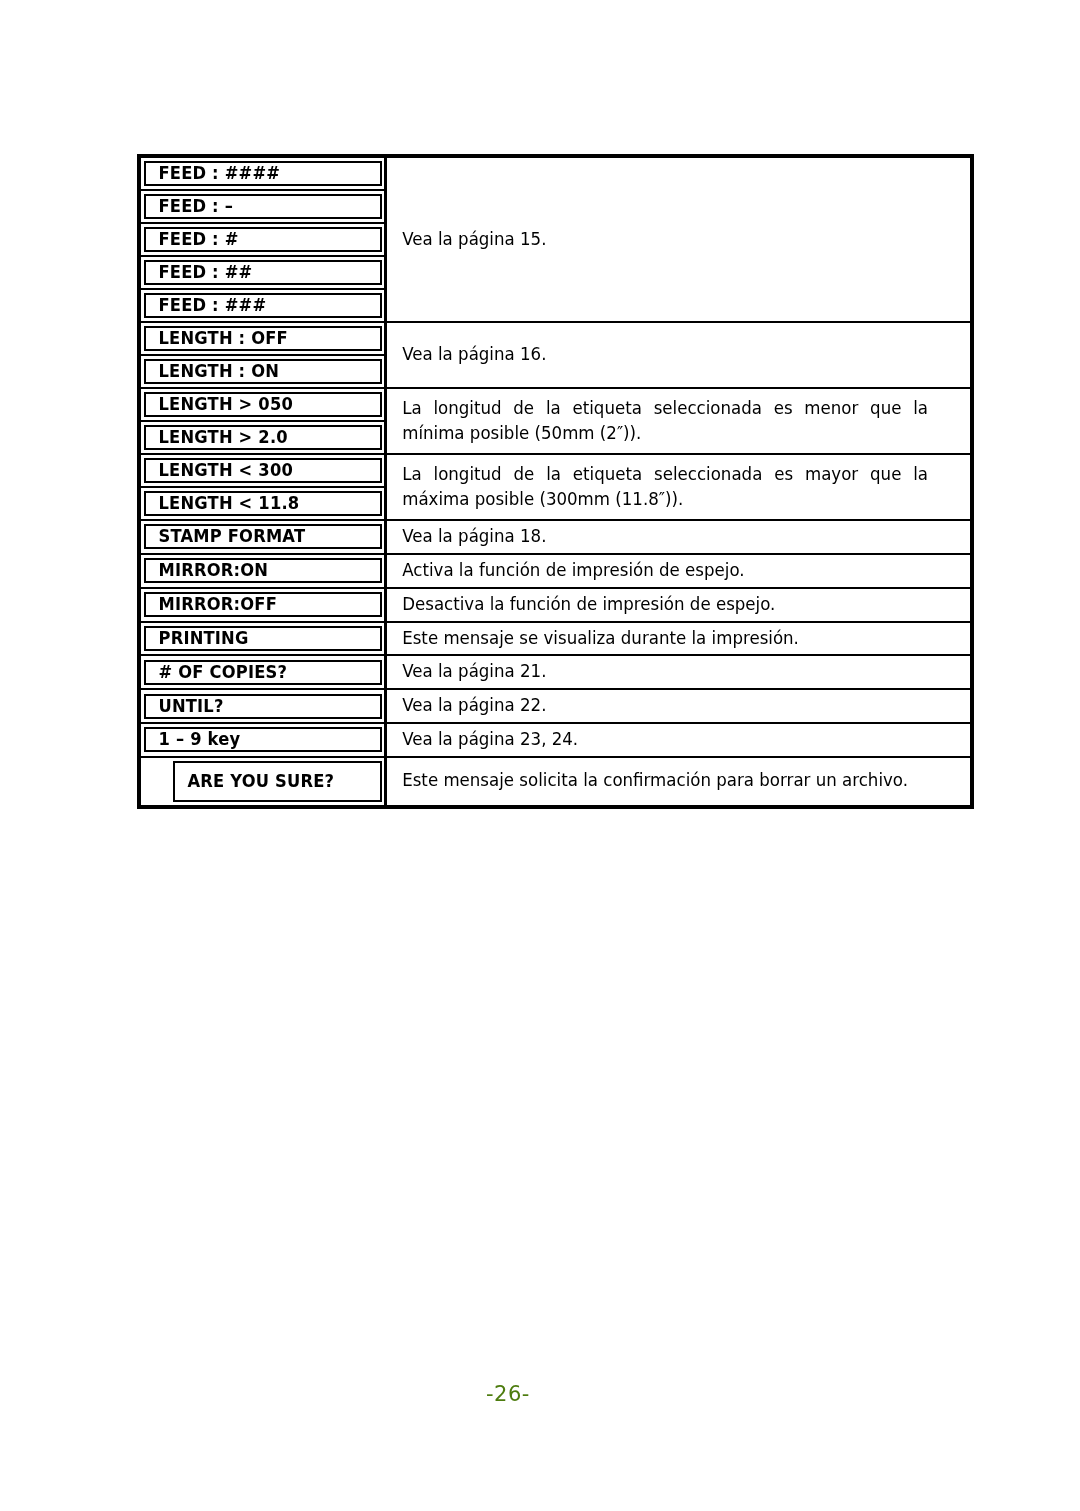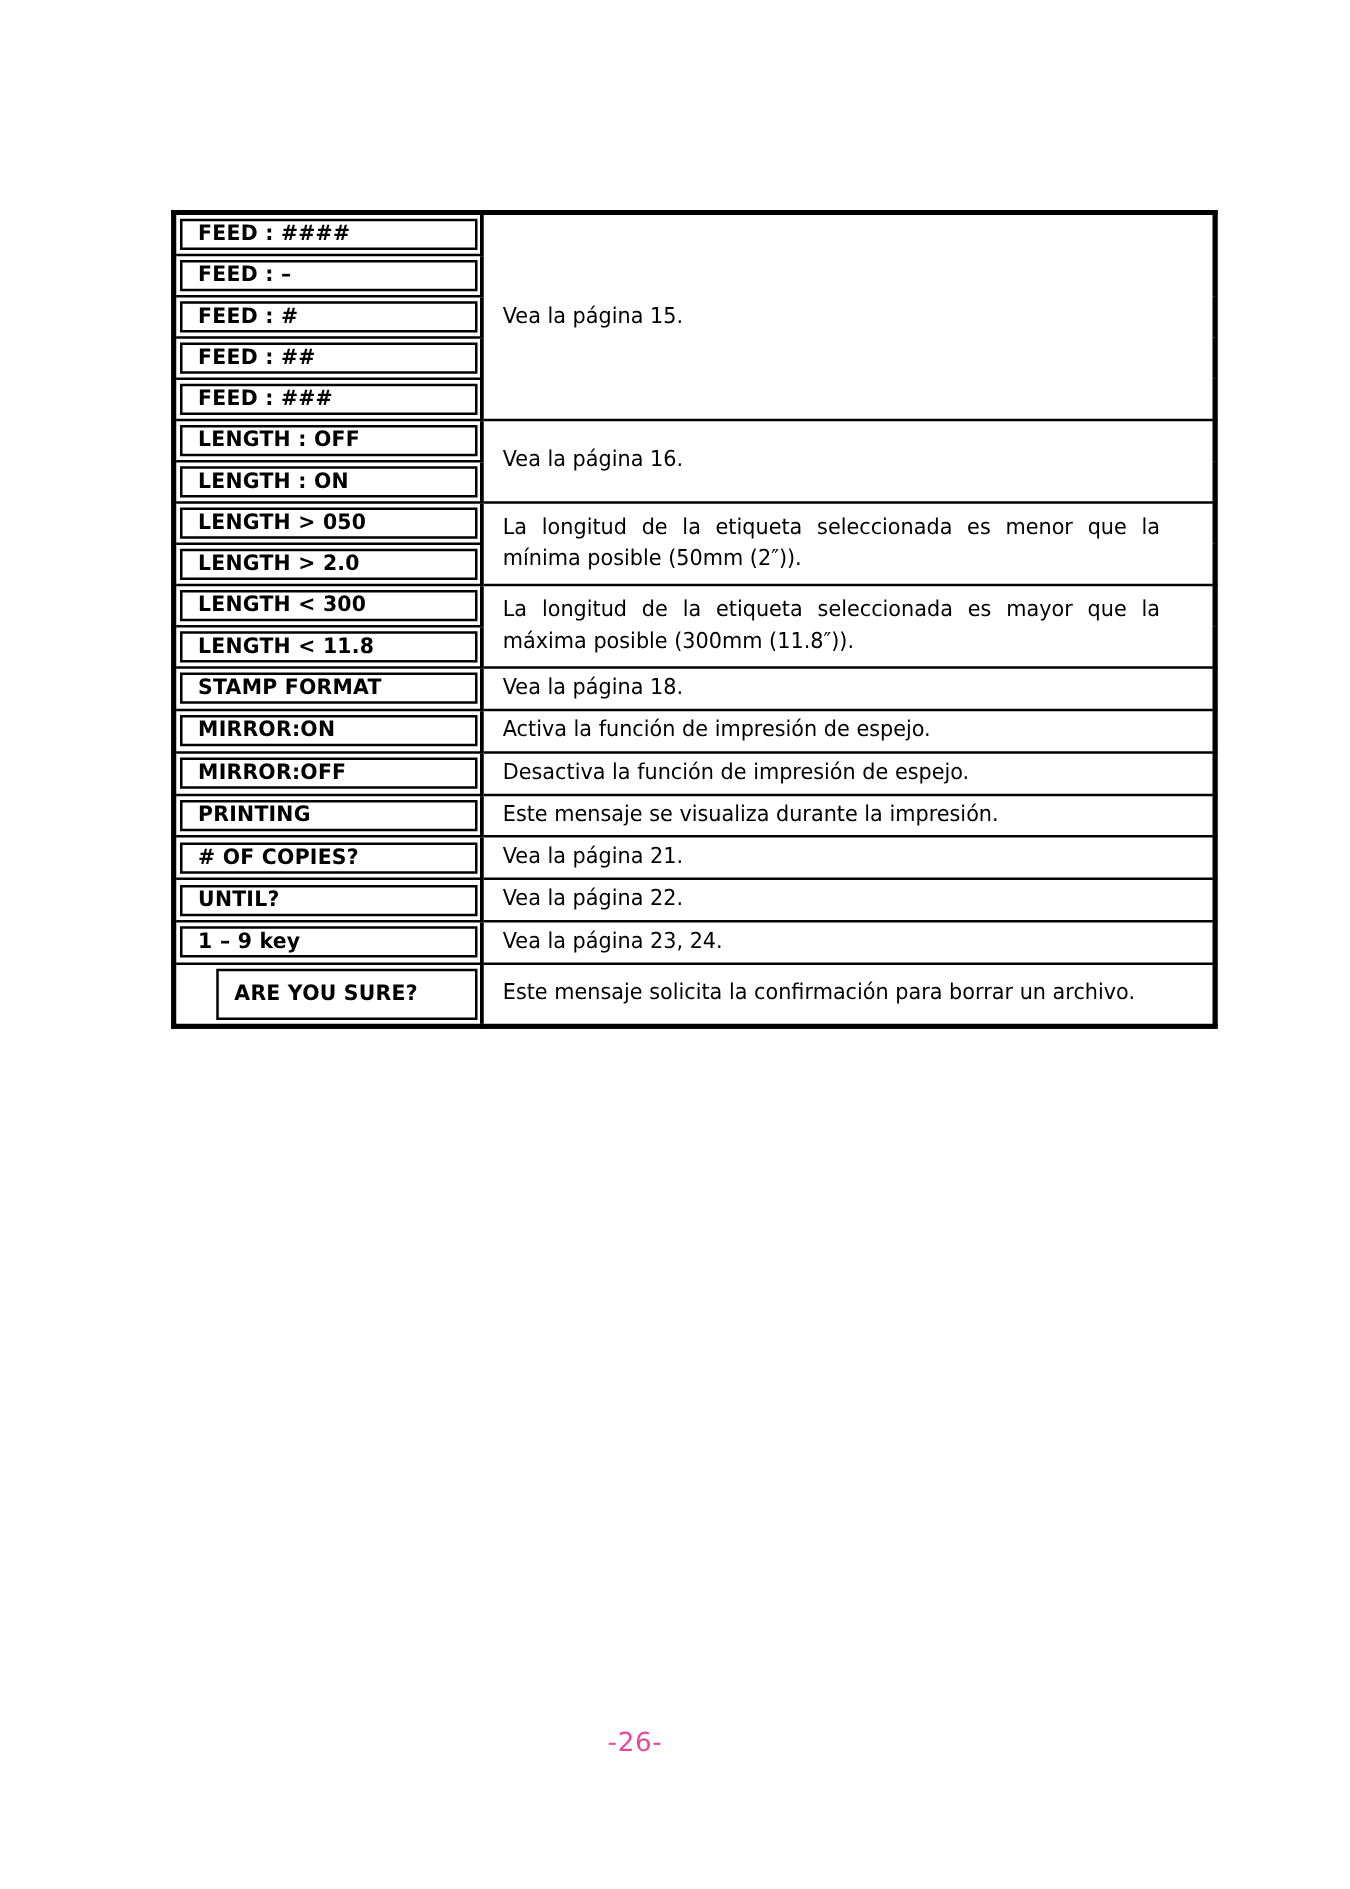--- a/index.html
+++ b/index.html
@@ -21,25 +21,25 @@
     top: 0;
     width: 1080px;
     height: 1511px;
     overflow: hidden;
   }
 
   
   .msg-table {
     position: absolute;
     left: 137px;
-    top: 168px;
+    top: 154px;
     width: 833px;
     border-collapse: collapse;
     table-layout: fixed;
-    background: #000000;
+    background: #701a75;
     border: 4px solid #000000;
   }
 
   .msg-table col.c-label { width: 246px; }
   .msg-table col.c-desc  { width: 587px; }
 
   .msg-table td {
     border: 2px solid #000000;
     padding: 0;
     vertical-align: middle;
@@ -96,21 +96,21 @@
 
   
   .page-number {
     position: absolute;
     left: 0;
     top: 1382px;
     width: 1016px;
     text-align: center;
     font-family: "DejaVu Sans", sans-serif;
     font-size: 21px;
-    color: #ec4899;
+    color: #4d7c0f;
     letter-spacing: 0.5px;
   }
 </style>
 </head>
 <body>
 
 <div class="page">
 
   <table class="msg-table">
     <colgroup>

